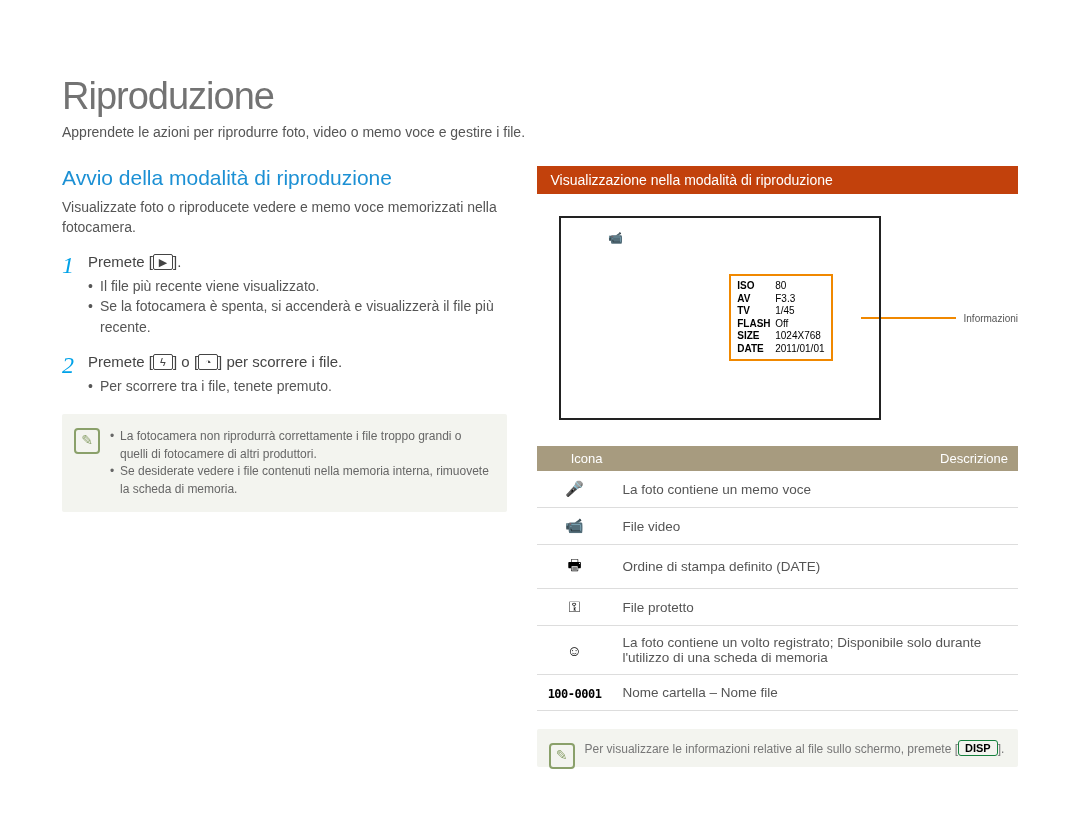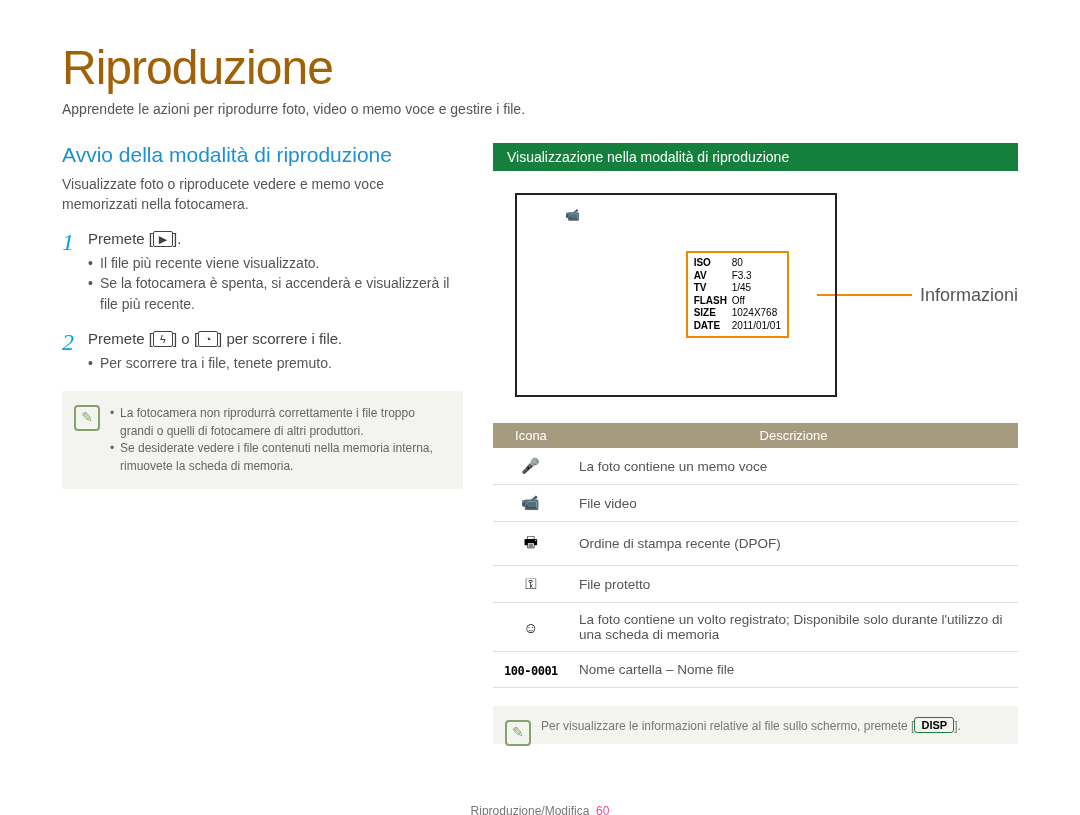--- a/index.html
+++ b/index.html
@@ -1,54 +1,54 @@
 <!DOCTYPE html>
 <html><head>
 <meta charset="utf-8">
 <style>
   html,body{margin:0;padding:0;width:1080px;height:815px;background:#fff;font-family:Arial,Helvetica,sans-serif;color:#555;}
   .page{padding:40px 62px 20px 62px;box-sizing:border-box;}
-  .page-title{font-size:48px;color:#a16207;font-weight:normal;letter-spacing:-1px;}
+  .page-title{font-size:38px;color:#737373;font-weight:normal;letter-spacing:-1px;margin-top:35px;}
   .lead{margin-top:6px;font-size:14px;color:#555;}
   .cols{display:flex;margin-top:26px;}
   .col-left{width:480px;padding-right:30px;box-sizing:border-box;}
   .col-right{flex:1;}
   .h2{font-size:21px;color:#1c90d4;margin:0 0 8px 0;font-weight:normal;}
   .para{font-size:14px;color:#555;line-height:1.4;}
   .step{display:flex;margin-top:16px;}
   .step-num{font-family:Georgia,'Times New Roman',serif;font-style:italic;font-size:24px;color:#00a2e8;width:26px;line-height:1;}
   .step-body{flex:1;}
   .step-text{font-size:15px;color:#444;}
   .bullets{margin:6px 0 0 0;padding:0;list-style:none;}
   .bullets li{font-size:14px;color:#555;line-height:1.45;padding-left:12px;position:relative;}
   .bullets li:before{content:"•";position:absolute;left:0;top:0;}
   .icon-box{display:inline-block;border:1px solid #444;border-radius:2px;padding:0 4px;font-size:11px;line-height:14px;vertical-align:1px;min-width:10px;text-align:center;}
   .note-box{background:#f3f4ef;margin-top:18px;padding:14px 14px 14px 48px;position:relative;border-radius:2px;}
   .note-icon{position:absolute;left:12px;top:14px;width:22px;height:22px;border:2px solid #8aa06a;border-radius:4px;color:#8aa06a;text-align:center;line-height:20px;font-size:14px;}
   .note-box ul{margin:0;padding:0;list-style:none;}
   .note-box li{font-size:12px;color:#666;line-height:1.45;padding-left:10px;position:relative;}
   .note-box li:before{content:"•";position:absolute;left:0;}
-  .black-bar{background:#15803d;color:#fff;font-size:14px;padding:6px 14px;}
+  .black-bar{background:#c2410c;color:#fff;font-size:14px;padding:6px 14px;}
   .lcd-wrap{display:flex;align-items:center;margin:22px 0 0 22px;}
   .lcd{width:318px;height:200px;border:2px solid #222;position:relative;}
   .lcd-top{position:absolute;top:8px;left:10px;right:10px;display:flex;justify-content:space-between;align-items:center;color:#fff;}
   .lcd-top-left{display:flex;gap:8px;align-items:center;}
   .play-box{width:26px;height:20px;border:2px solid #fff;display:flex;align-items:center;justify-content:center;font-size:10px;}
   .mini-ico{font-size:12px;color:#fff;}
   .lcd-top-right{font-family:monospace;font-size:12px;letter-spacing:1px;display:flex;gap:6px;align-items:center;}
   .batt{display:inline-block;width:18px;height:10px;border:1px solid #fff;position:relative;}
   .batt:after{content:"";position:absolute;right:-3px;top:2px;width:2px;height:5px;background:#fff;}
   .info-tile{position:absolute;right:46px;top:56px;border:2px solid #f08800;background:#fff;padding:4px 6px;}
   .info-row{display:flex;font-size:10px;line-height:1.25;font-family:Arial,sans-serif;color:#000;}
   .info-row .k{width:34px;text-align:left;font-weight:bold;padding-right:4px;}
   .info-row .v{font-weight:normal;}
   .leader{width:95px;height:2px;background:#f08800;margin-left:-20px;}
-  .leader-label{font-size:18px;color:#555;margin-left:8px;}
+  .leader-label{font-size:10px;color:#555;margin-left:8px;}
   .tbl{width:100%;border-collapse:collapse;margin-top:26px;}
-  .tbl th{background:#a79b7f;color:#fff;font-weight:normal;text-align:center;font-size:13px;padding:5px 10px;}
+  .tbl th{background:#a79b7f;color:#fff;font-weight:normal;text-align:right;font-size:13px;padding:5px 10px;}
   .tbl td{border-bottom:1px solid #ddd;font-size:13.5px;color:#555;padding:9px 10px;vertical-align:middle;}
   .tbl td.icon{text-align:center;width:56px;color:#000;font-size:15px;}
   .fileno{font-family:monospace;font-size:12px;font-weight:bold;color:#000;letter-spacing:-0.5px;}
   .note-box.tight{margin-top:18px;padding:10px 12px 10px 48px;}
   .note-box.tight .txt{font-size:12px;color:#777;}
   .disp-btn{display:inline-block;border:1px solid #15803d;border-radius:3px;padding:1px 6px;font-weight:bold;color:#000;font-size:11px;vertical-align:1px;}
   .footer{text-align:center;font-size:12px;color:#777;margin-top:60px;}
   .footer .pg{color:#ec4899;}
 </style>
 </head>
@@ -157,21 +157,21 @@
         <tr>
           <td class="icon">🎤</td>
           <td>La foto contiene un memo voce</td>
         </tr>
         <tr>
           <td class="icon">📹</td>
           <td>File video</td>
         </tr>
         <tr>
           <td class="icon">🖶</td>
-          <td>Ordine di stampa recente (DPOF)</td>
+          <td>Ordine di stampa definito (DATE)</td>
         </tr>
         <tr>
           <td class="icon">⚿</td>
           <td>File protetto</td>
         </tr>
         <tr>
           <td class="icon">☺</td>
           <td>La foto contiene un volto registrato; Disponibile solo durante l'utilizzo di una scheda di memoria</td>
         </tr>
         <tr>

